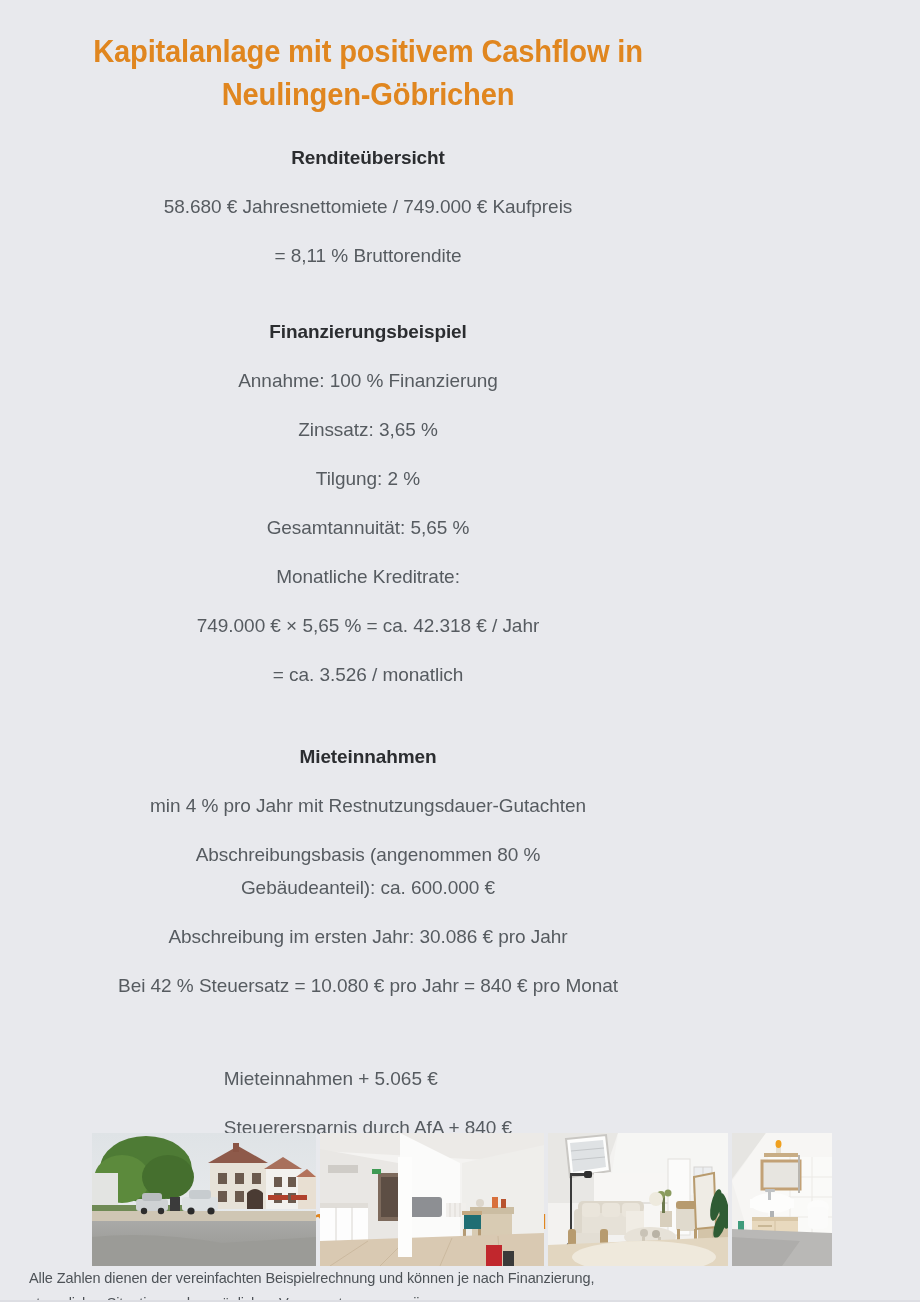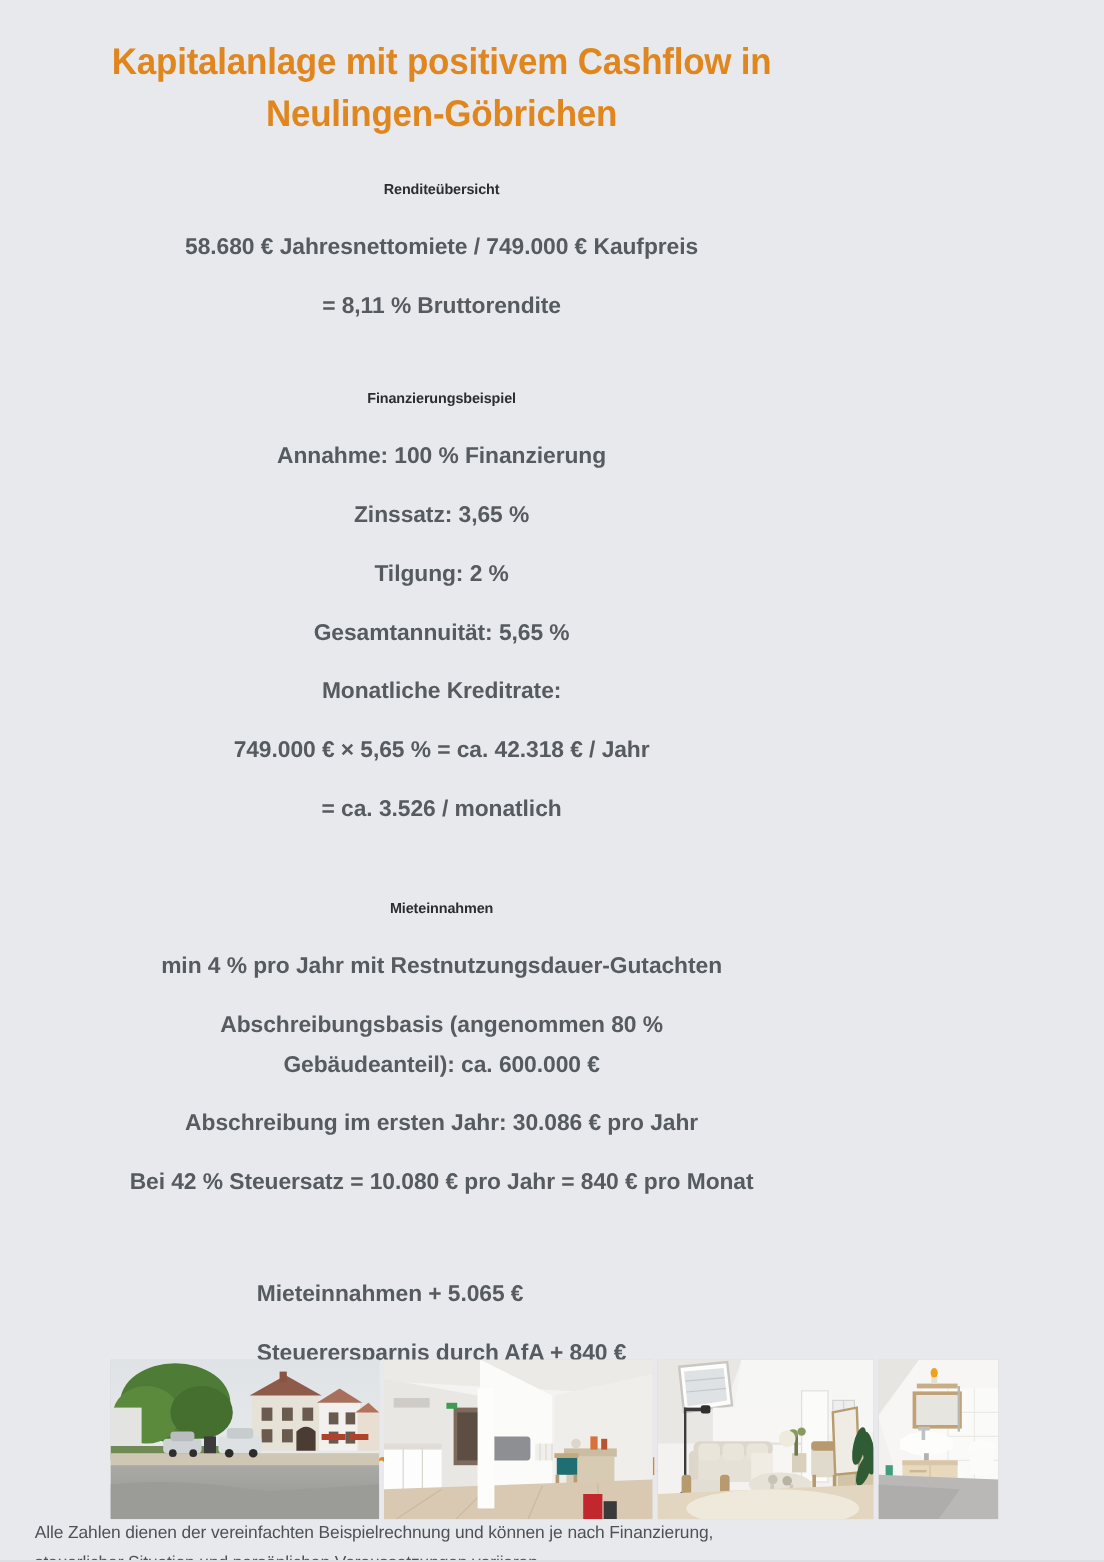--- a/index.html
+++ b/index.html
@@ -39,29 +39,29 @@
 
   
   .section {
     text-align: center;
     color: #565b60;
     font-size: 19px;
     line-height: 33px;
   }
   .section h2 {
     color: #2b2d30;
-    font-size: 12px;
+    font-size: 19px;
     line-height: 32px;
     font-weight: 700;
     margin: 1px 0 1px 0;
     letter-spacing: -0.1px;
   }
   .section p {
     margin: 16px;
-    font-weight: 700;
+    font-weight: 400;
     letter-spacing: -0.05px;
   }
 
   #sec-rendite   { margin-top: 26px; }
   #sec-finanz    { margin-top: 44px; text-align: center; }
   #sec-abschr    { margin-top: 50px; }
   #sec-beispiel  { margin-top: 44px; }
 
   
   .ledger {

